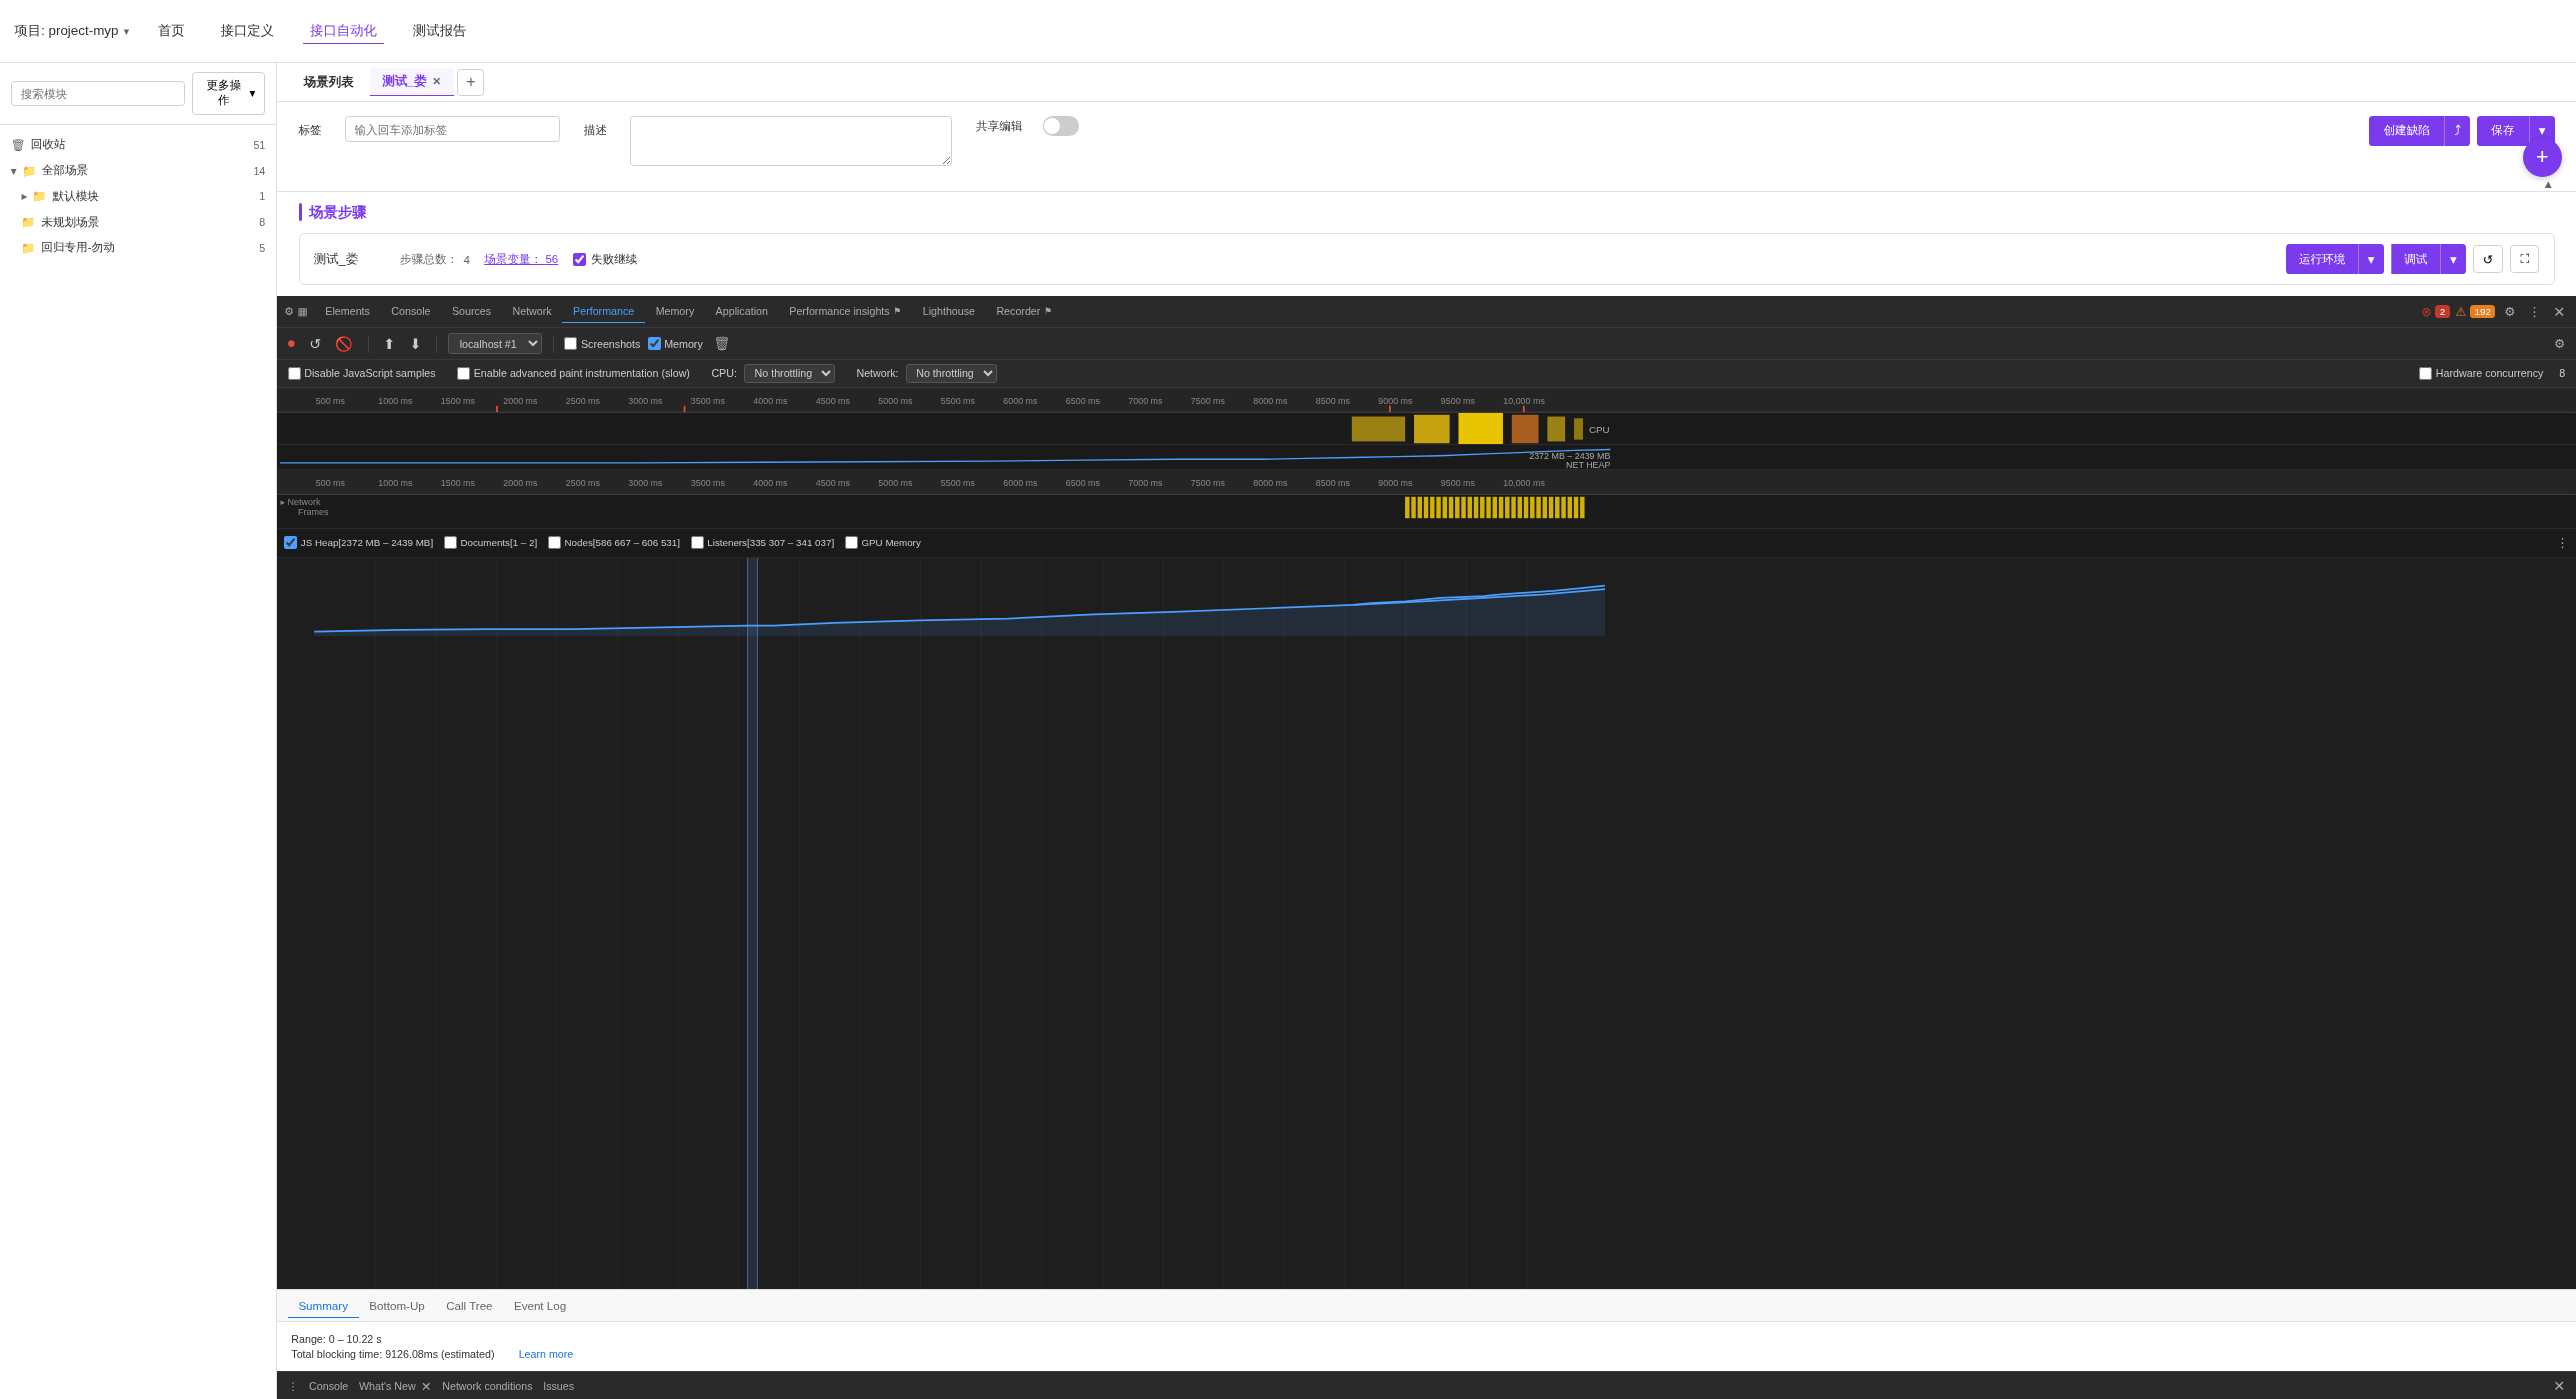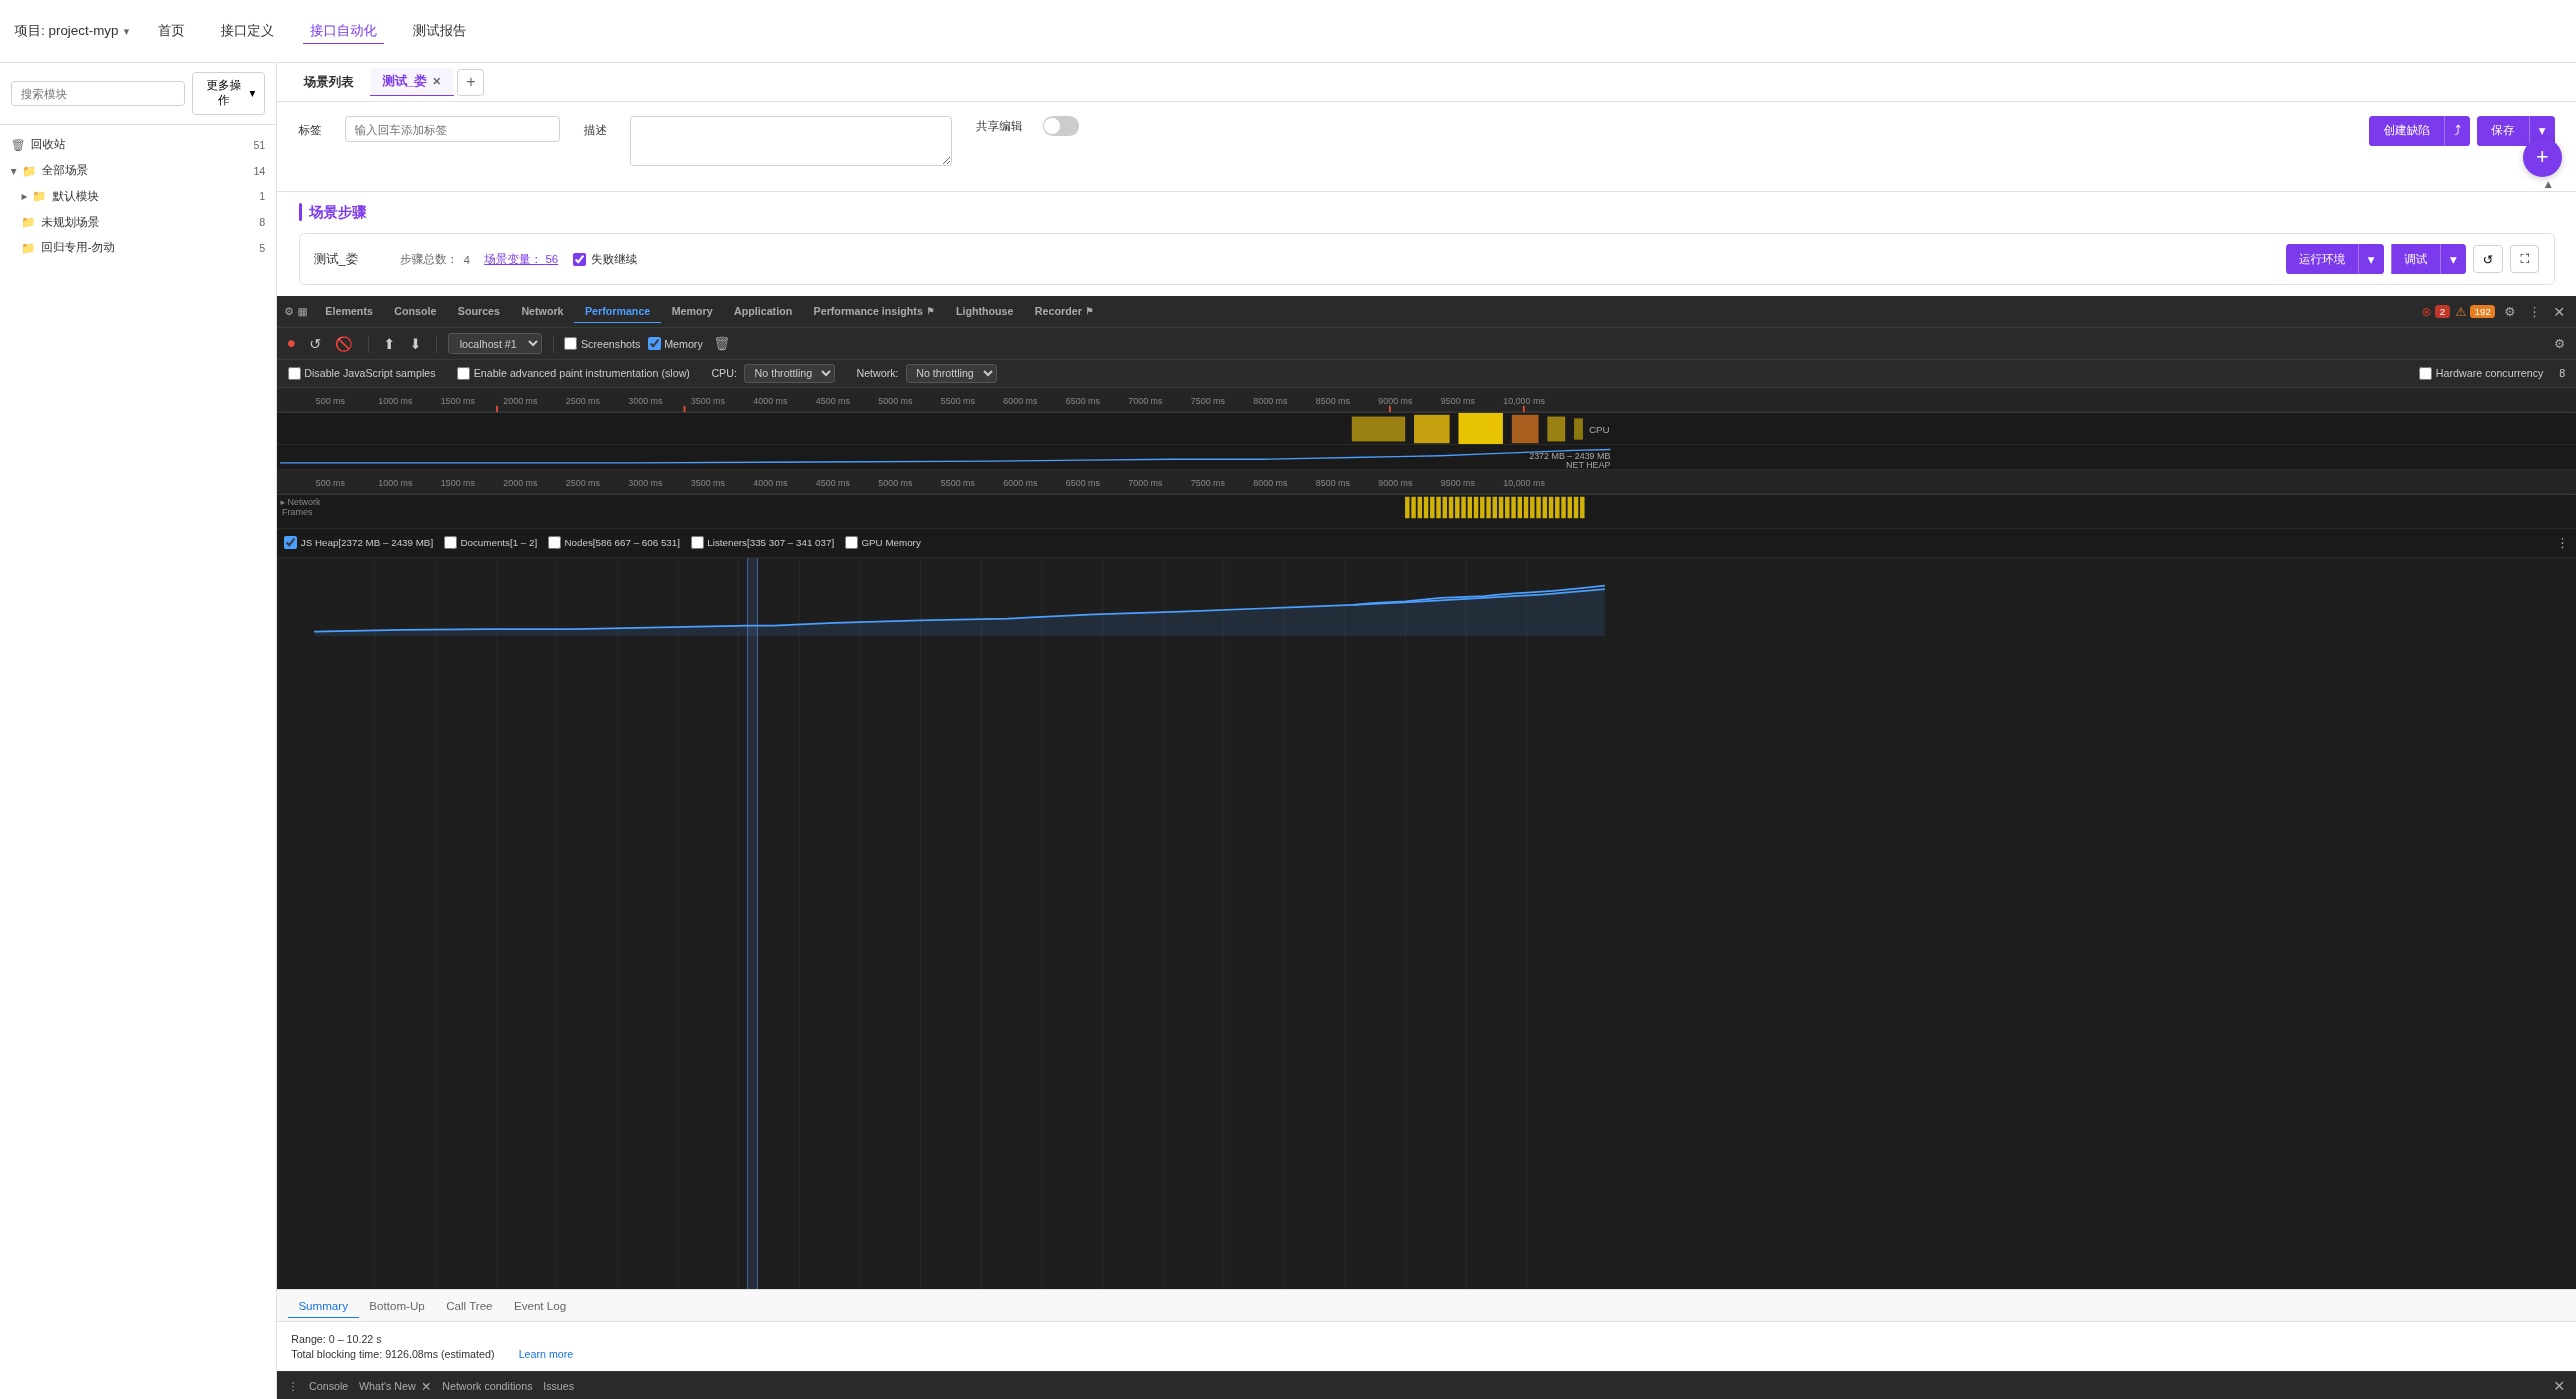--- a/index.html
+++ b/index.html
@@ -67,21 +67,21 @@
     .run-env-btn { background: #7c3aed; color: #fff; border: none; border-radius: 3.6px 0 0 3.6px; padding: 7.2px 12.5px; font-size: 11.6px; cursor: pointer; }
     .debug-btn { background: #7c3aed; color: #fff; border: none; border-radius: 0; padding: 7.2px 12.5px; font-size: 11.6px; cursor: pointer; border-left: 0.9px solid rgba(255,255,255,0.3); }
     .debug-chevron { background: #7c3aed; color: #fff; border: none; border-left: 0.9px solid rgba(255,255,255,0.3); border-radius: 0 3.6px 3.6px 0; padding: 7.2px 9px; cursor: pointer; }
     .icon-btn { background: #fff; border: 0.9px solid #d0d0d0; border-radius: 3.6px; padding: 5.4px 9px; cursor: pointer; font-size: 12.5px; }
     .fab { position: absolute; right: 18px; top: 107px; width: 39px; height: 39px; background: #7c3aed; border-radius: 50%; display: flex; align-items: center; justify-content: center; color: #fff; font-size: 21.5px; cursor: pointer; box-shadow: 0 1.8px 7.2px rgba(0,0,0,0.2); }
     .collapse-btn { position: absolute; right: 18px; top: 152px; width: 27px; height: 18px; display: flex; align-items: center; justify-content: center; cursor: pointer; color: #666; }
 
     
     .devtools { background: #1a1a1a; color: #ccc; display: flex; flex-direction: column; flex: 1; overflow: hidden; min-height: 0; }
     .devtools-tabs { display: flex; align-items: center; background: #2a2a2a; border-bottom: 0.9px solid #3a3a3a; height: 32px; padding: 0 7.2px; overflow: hidden; }
-    .devtools-tab { padding: 5.4px 10.7px; font-size: 10.7px; color: #aaa; cursor: pointer; white-space: nowrap; border-bottom: 1.8px solid transparent; font-weight: bold; }
+    .devtools-tab { padding: 5.4px 10.7px; font-size: 10.7px; color: #aaa; cursor: pointer; white-space: nowrap; border-bottom: 1.8px solid transparent; }
     .devtools-tab.active { color: #4b9fff; border-bottom: 1.8px solid #4b9fff; }
     .devtools-tab-right { margin-left: auto; display: flex; align-items: center; gap: 5.4px; }
     .badge-red { background: #c0392b; color: #fff; border-radius: 3.6px; padding: 0.9px 4.5px; font-size: 9.8px; }
     .badge-orange { background: #e67e22; color: #fff; border-radius: 3.6px; padding: 0.9px 4.5px; font-size: 9.8px; }
 
     
     .perf-toolbar { display: flex; align-items: center; background: #2a2a2a; border-bottom: 0.9px solid #3a3a3a; height: 32px; padding: 0 7.2px; gap: 7.2px; flex-wrap: nowrap; overflow: hidden; }
     .perf-btn { background: none; border: none; color: #ccc; cursor: pointer; padding: 3.6px; font-size: 14.3px; display: flex; align-items: center; }
     .perf-separator { width: 0.9px; height: 18px; background: #444; margin: 0 3.6px; }
     .url-select { background: #3a3a3a; border: 0.9px solid #555; color: #ccc; border-radius: 2.7px; padding: 2.7px 7.2px; font-size: 10.7px; cursor: pointer; }
@@ -435,21 +435,21 @@
               <text x="1090" y="18" fill="#888" font-size="10">8000 ms</text>
               <text x="1160" y="18" fill="#888" font-size="10">8500 ms</text>
               <text x="1230" y="18" fill="#888" font-size="10">9000 ms</text>
               <text x="1300" y="18" fill="#888" font-size="10">9500 ms</text>
               <text x="1370" y="18" fill="#888" font-size="10">10,000 ms</text>
             </svg>
           </div>
 
           <div style="height:34px;background:#1a1a1a;border-bottom:0.9px solid #2a2a2a;position:relative;overflow:hidden;">
             <span style="font-size:9px;color:#888;position:absolute;left:3.6px;top:1.8px;">▸ Network</span>
-            <span style="font-size:9px;color:#888;position:absolute;left:5px;top:12.5px;">Frames</span>
+            <span style="font-size:9px;color:#888;position:absolute;left:21px;top:12.5px;">Frames</span>
 
             <svg width="100%" height="25" style="position:absolute;left:0;top:0;" viewBox="0 0 2568 28">
               <g transform="translate(1260, 2)">
                 <rect x="0" y="0" width="5" height="24" fill="#ffd700" opacity="0.8"></rect>
                 <rect x="7" y="0" width="5" height="24" fill="#ffd700" opacity="0.8"></rect>
                 <rect x="14" y="0" width="5" height="24" fill="#ffd700" opacity="0.8"></rect>
                 <rect x="21" y="0" width="5" height="24" fill="#ffd700" opacity="0.8"></rect>
                 <rect x="28" y="0" width="5" height="24" fill="#ffd700" opacity="0.8"></rect>
                 <rect x="35" y="0" width="5" height="24" fill="#ffd700" opacity="0.8"></rect>
                 <rect x="42" y="0" width="5" height="24" fill="#ffd700" opacity="0.8"></rect>

